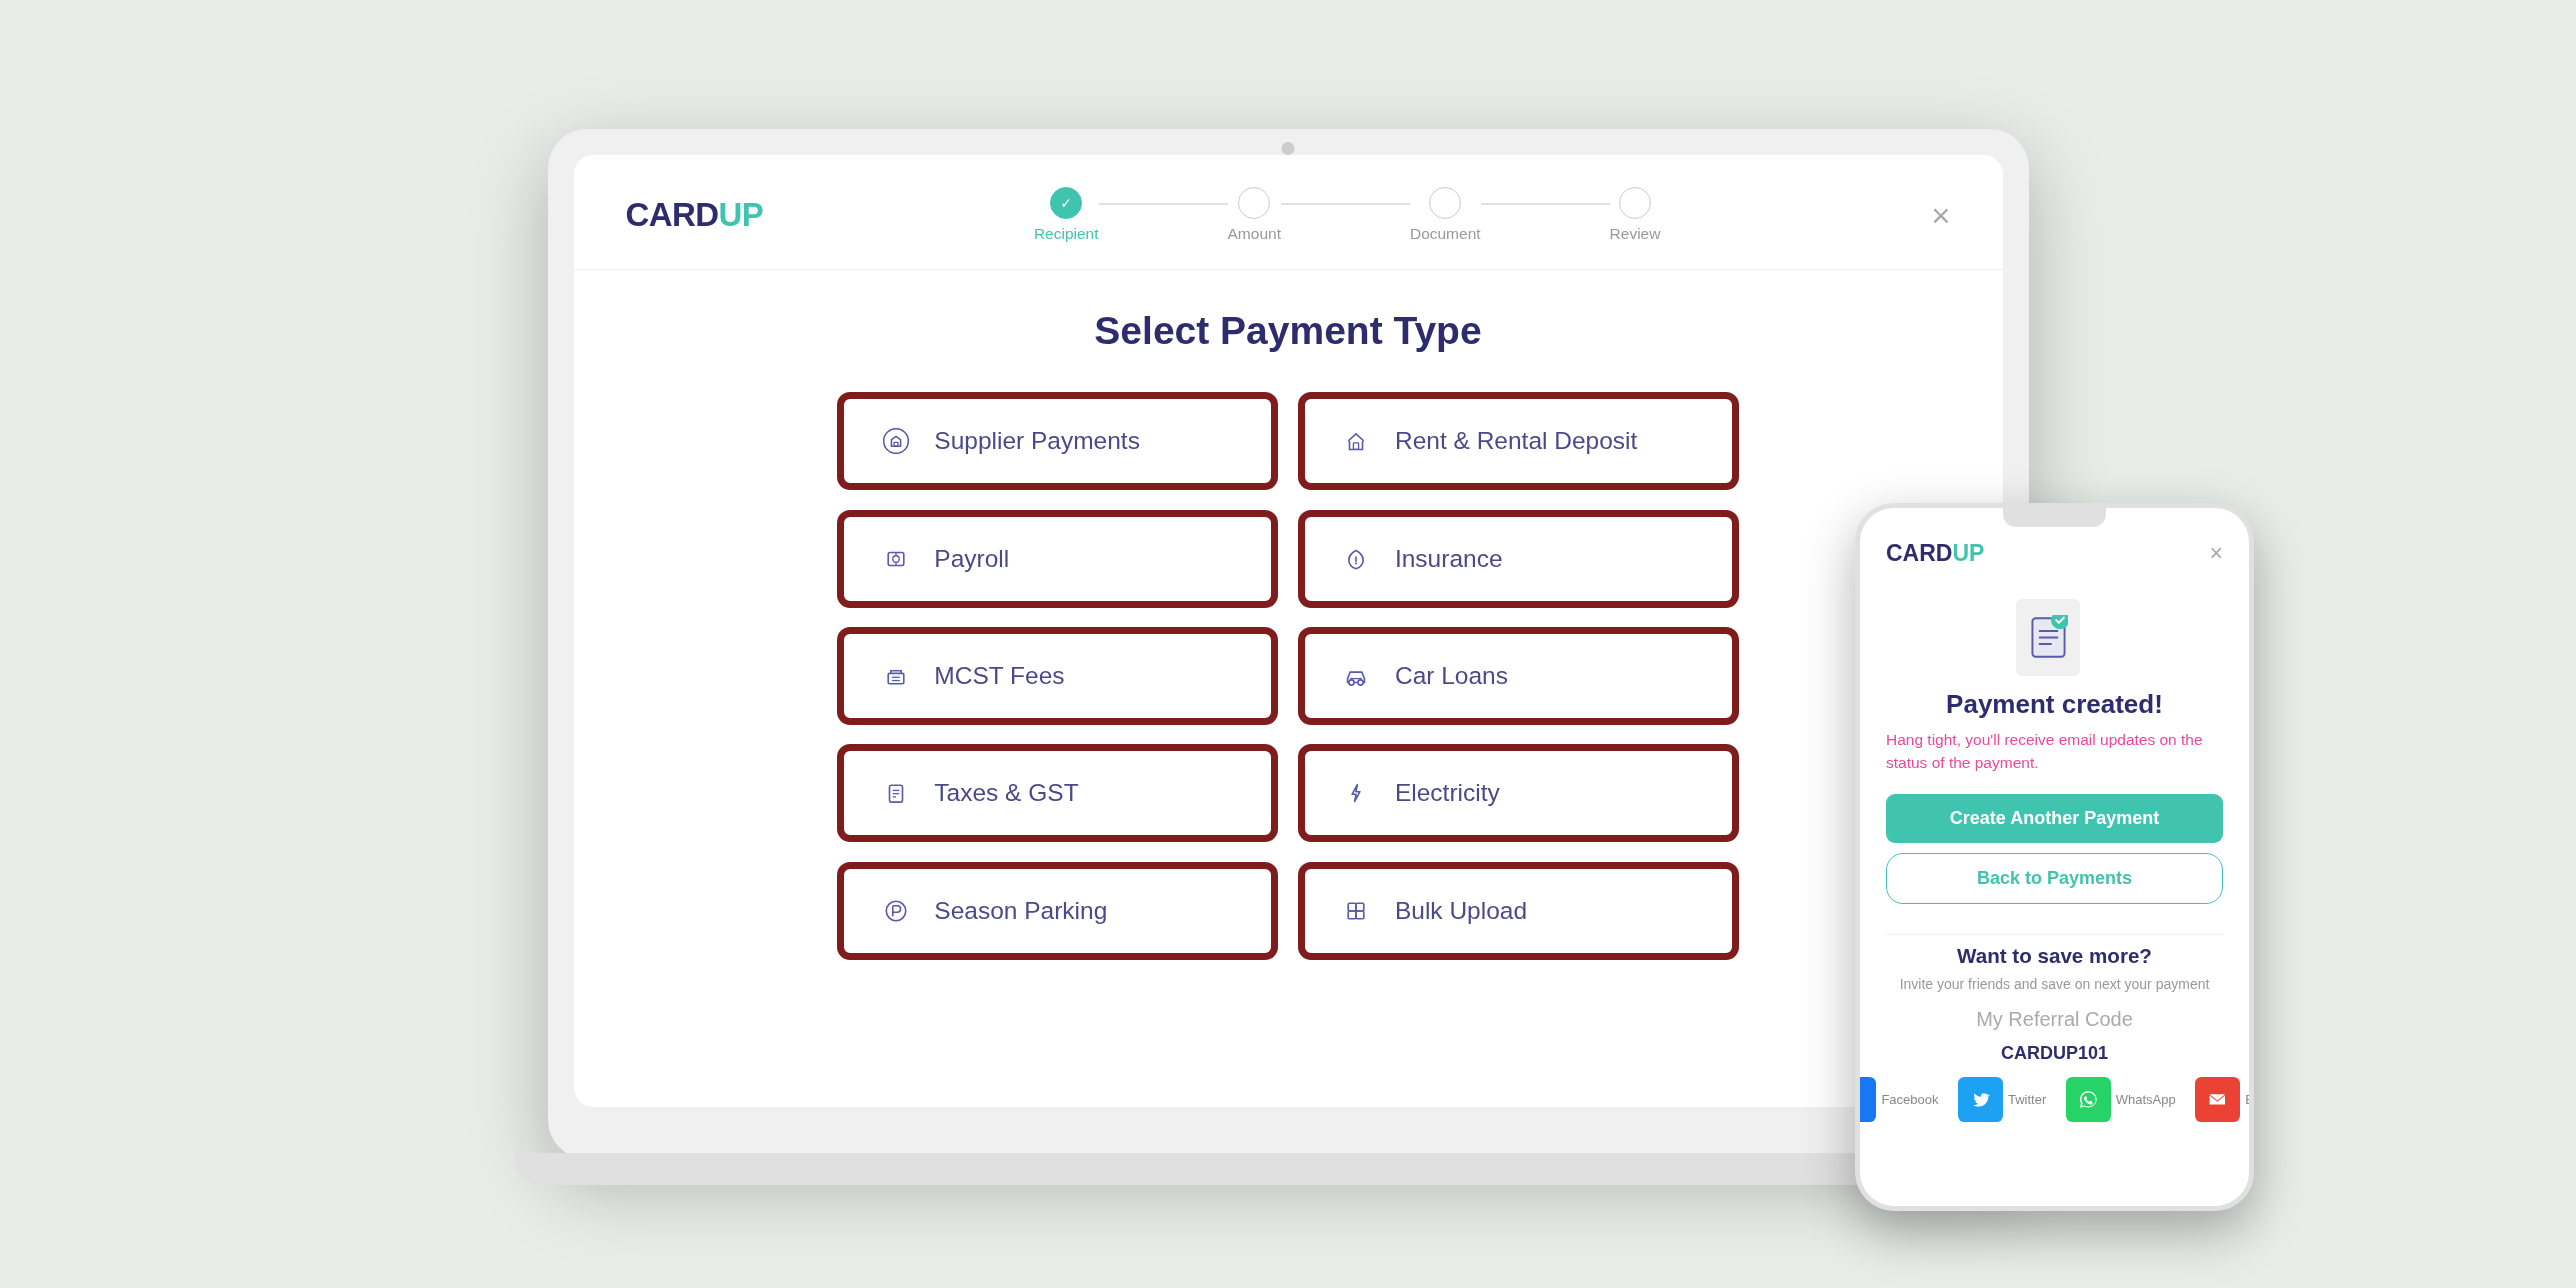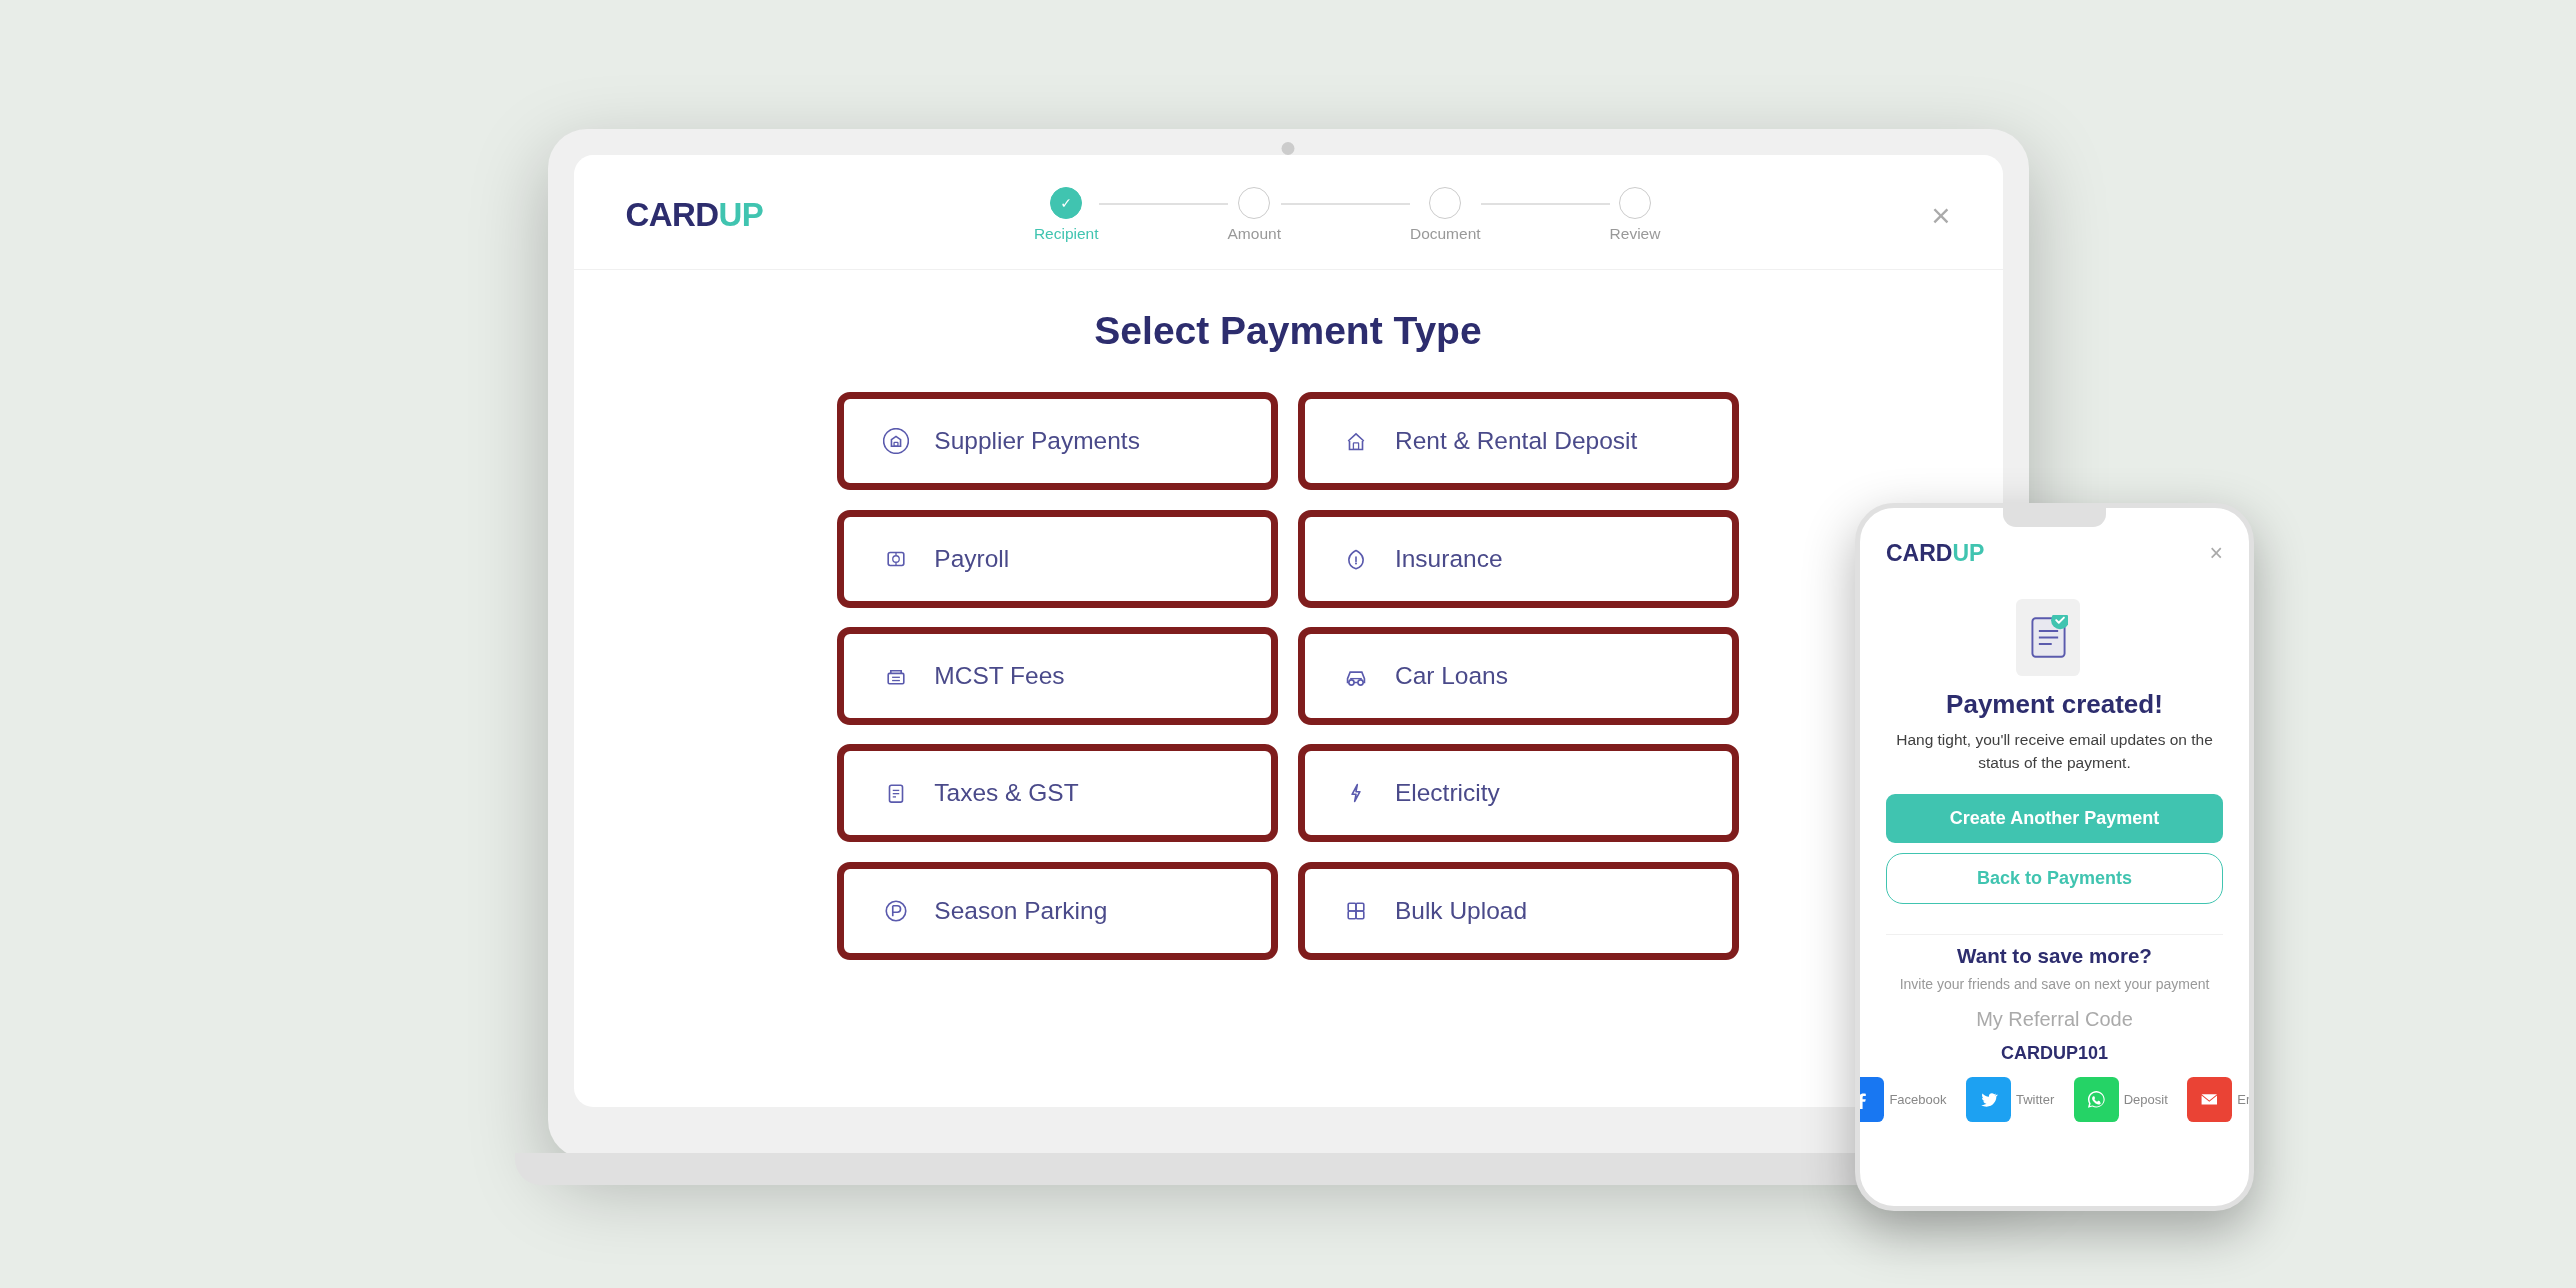--- a/index.html
+++ b/index.html
@@ -262,22 +262,22 @@
 
     .payment-created-title {
       font-size: 26px;
       font-weight: 700;
       color: #2d2d6e;
       margin-bottom: 7.7px;
     }
 
     .payment-created-sub {
       font-size: 15.5px;
-      color: #404040;
-      text-align: center;
+      color: #ec4899;
+      text-align: left;
       line-height: 1.5;
       margin-bottom: 19.3px;
     }
 
     .btn-create-payment {
       width: 100%;
       padding: 14px;
       background: #40c4b0;
       color: white;
       border: none;
@@ -571,21 +571,21 @@
               </svg>
             </div>
     <div class="social-label">Twitter</div>
   </div>
           <div class="social-item">
     <div class="social-icon" style="background:#25d366">
               <svg width="20.6" height="20.6" viewBox="0 0 32 32" fill="white">
                 <path d="M16 3C9 3 3 9 3 16c0 2.3.6 4.5 1.7 6.4L3 29l6.8-1.7c1.8 1 3.9 1.5 6 1.5h.1C22.9 28.8 29 22.9 29 16S22.9 3 16 3zm0 24.2c-1.9 0-3.8-.5-5.4-1.5l-.4-.2-4 1 1-3.9-.2-.4c-1-1.7-1.6-3.6-1.6-5.7C5.4 9.8 10 5.3 16.1 5.3c3 0 5.8 1.2 7.9 3.3 2.1 2.1 3.3 4.9 3.3 7.9 0 6-4.5 10.7-10.3 10.7zm5.6-8c-.3-.1-1.8-.9-2.1-1-.3-.1-.5-.1-.7.1-.2.3-.8 1-.9 1.2-.2.2-.4.2-.7.1-.3-.2-1.3-.5-2.4-1.5-.9-.8-1.5-1.8-1.7-2.1-.2-.3 0-.5.1-.6l.5-.5c.1-.2.2-.4.3-.5.1-.2.1-.4 0-.5-.1-.2-.7-1.7-1-2.3-.3-.6-.5-.5-.7-.5h-.6c-.2 0-.6.1-1 .5-.3.4-1.2 1.2-1.2 3s1.2 3.5 1.4 3.7c.1.2 2.4 3.7 5.9 5.1 2.4 1 3.1.9 3.7.8.6-.1 1.8-.7 2.1-1.4.3-.7.3-1.3.2-1.4-.2-.2-.4-.3-.6-.5z"></path>
               </svg>
             </div>
-    <div class="social-label">Deposit</div>
+    <div class="social-label">WhatsApp</div>
   </div>
           <div class="social-item">
     <div class="social-icon" style="background:#ea4335">
               <svg width="20.6" height="20.6" viewBox="0 0 32 32" fill="white">
                 <path d="M4 8 L16 18 L28 8 L4 8 Z M4 10 L4 24 L28 24 L28 10 L16 20 Z"></path>
               </svg>
             </div>
     <div class="social-label">Email</div>
   </div>
         </div>

